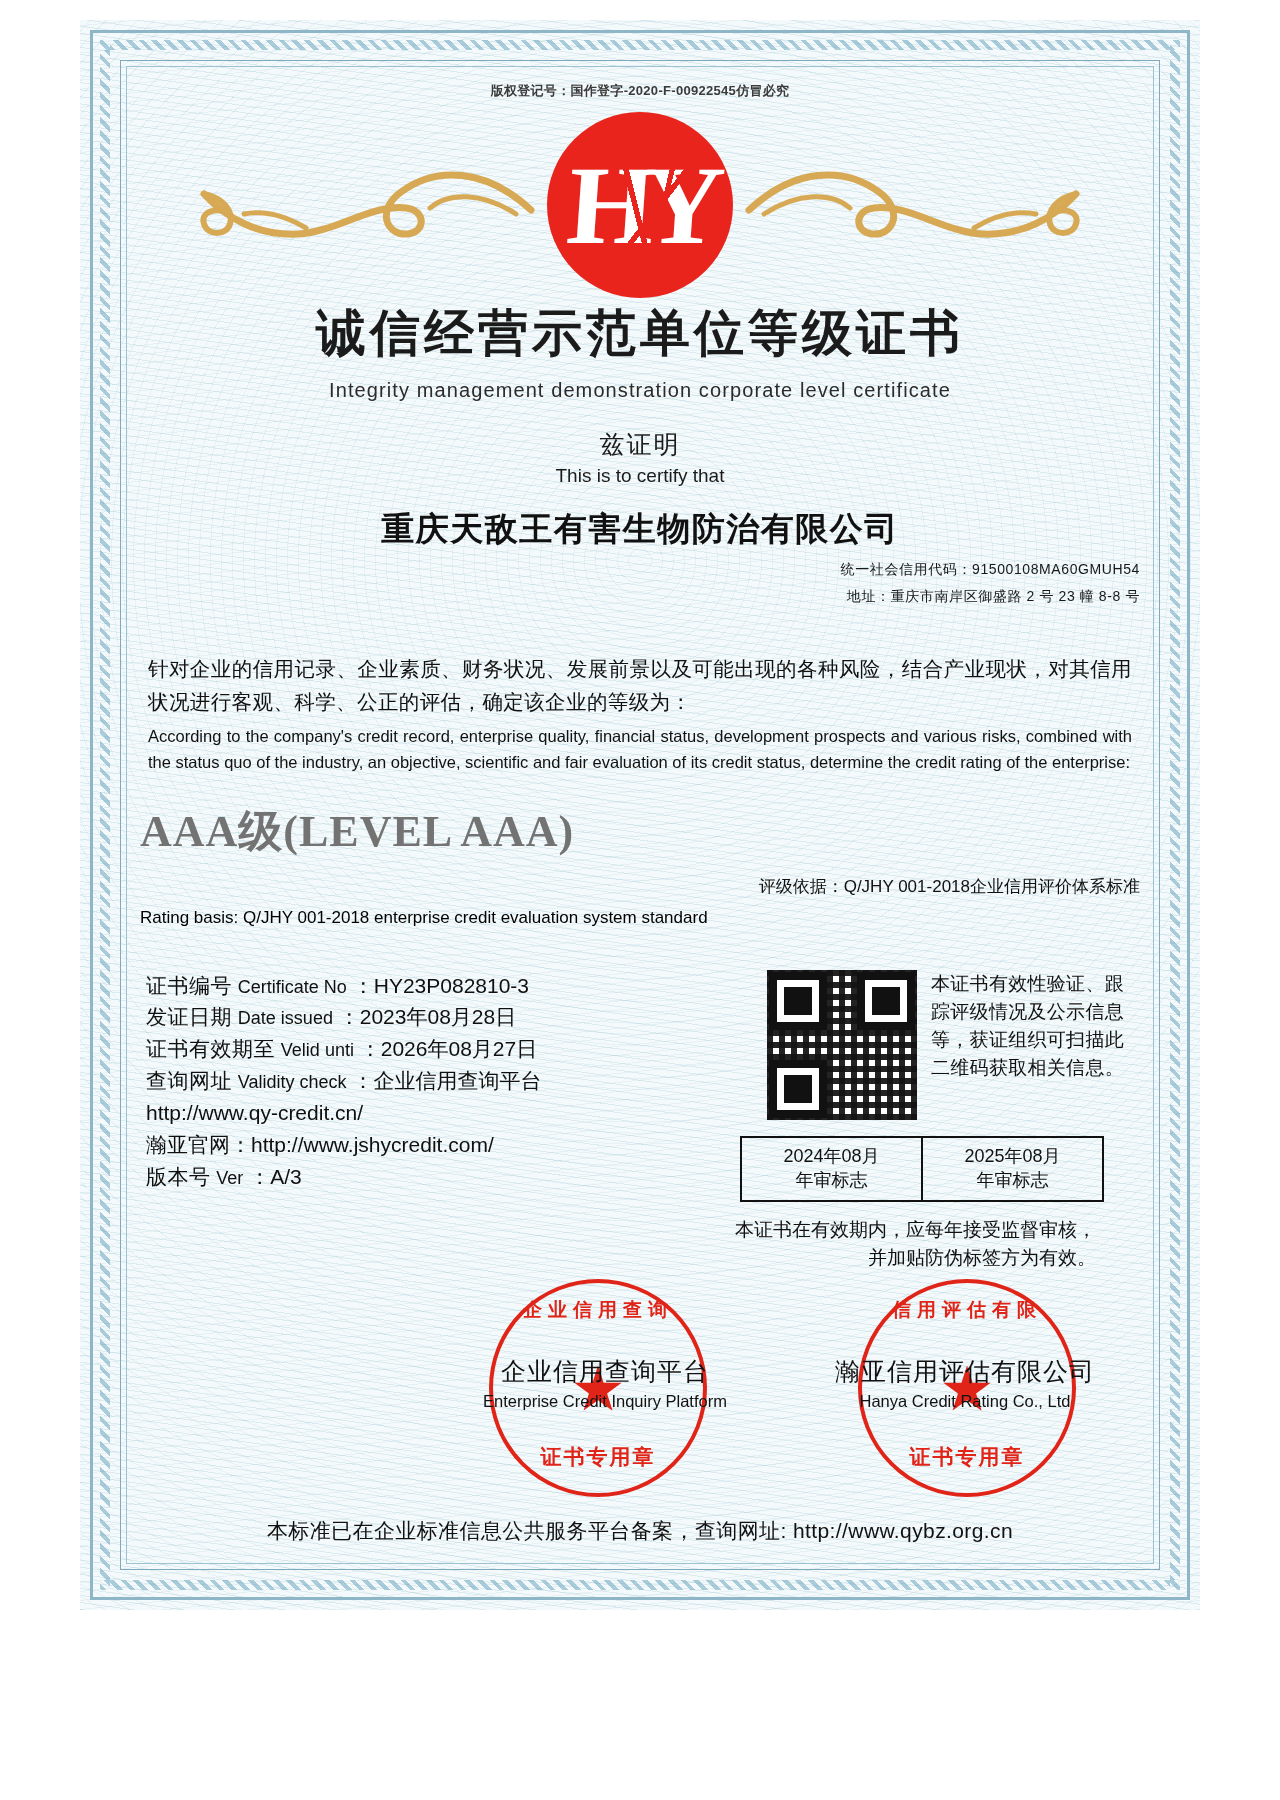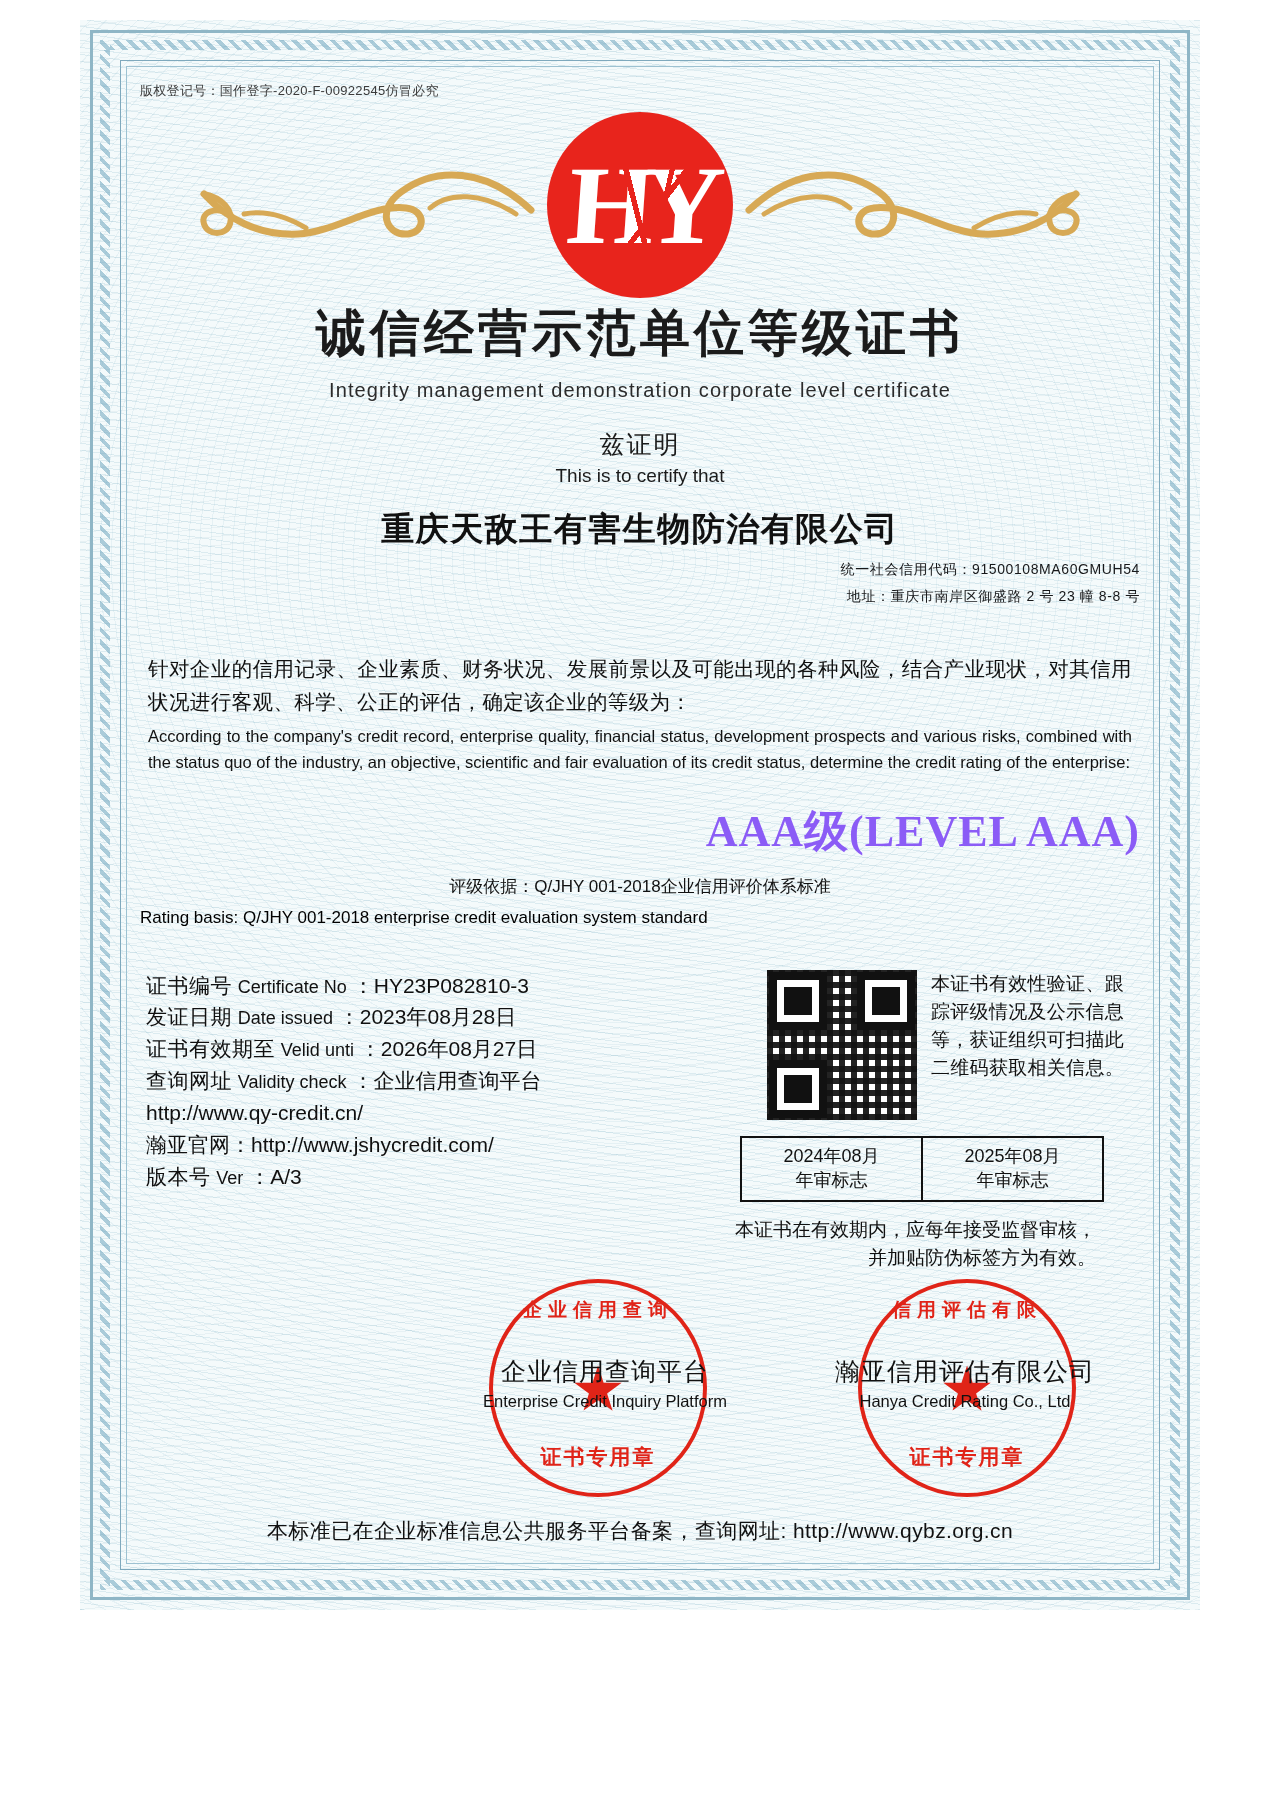--- a/index.html
+++ b/index.html
@@ -62,25 +62,26 @@
     border: 1px solid #9dc2d2;
   }
 
   .content {
     position: absolute;
     left: 60px; top: 56px; right: 60px; bottom: 56px;
   }
 
   
   .copyright-line {
-    text-align: left;
+    text-align: center;
     font-size: 13px;
     color: #3b3b3b;
     letter-spacing: 0.3px;
     margin-top: 6px;
+    font-weight: bold;
   }
 
   
   .emblem-row {
     position: relative;
     height: 200px;
     margin-top: 4px;
   }
   .flourish {
     position: absolute;
@@ -189,30 +190,30 @@
   }
   .para .en {
     font-size: 16.5px;
     line-height: 1.55;
     color: #111;
     text-align: justify;
     margin-top: 6px;
   }
 
   .level {
-    text-align: right;
+    text-align: left;
     font-family: "Liberation Serif", serif;
     font-size: 44px;
     font-weight: bold;
-    color: #8b5cf6;
+    color: #737373;
     letter-spacing: 1px;
     margin-top: 26px;
   }
   .basis-cn {
-    text-align: center;
+    text-align: right;
     font-size: 17px;
     color: #111;
     margin-top: 14px;
   }
   .basis-en {
     text-align: left;
     font-size: 17px;
     color: #000000;
     margin-top: 10px;
   }

